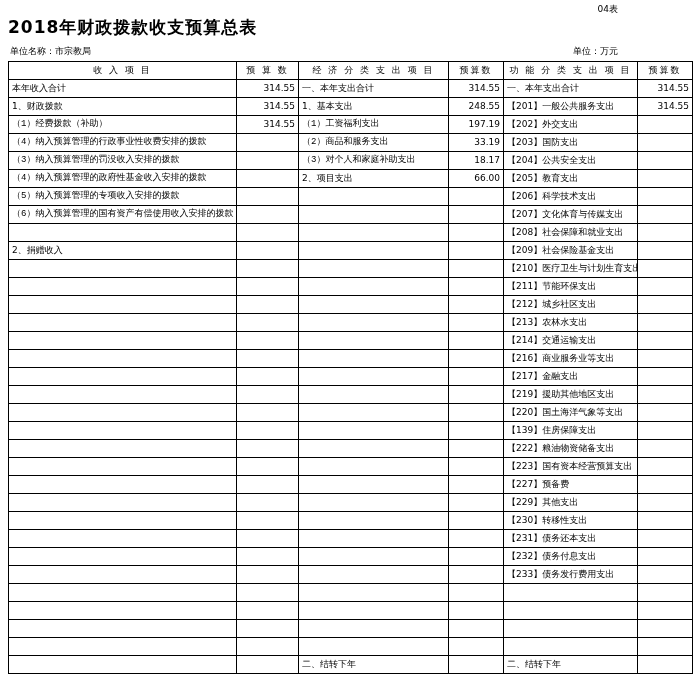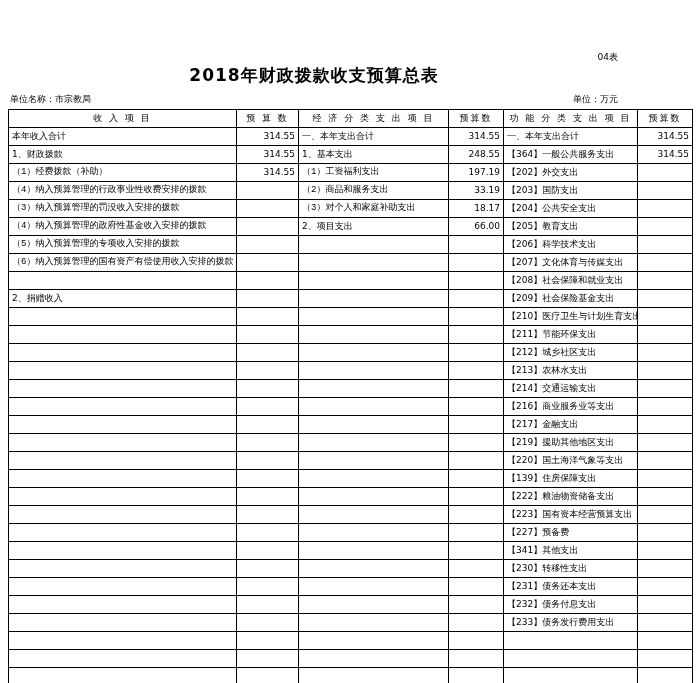--- a/index.html
+++ b/index.html
@@ -22,27 +22,26 @@
     box-sizing: border-box;
     padding: 0 8px;
   }
   .form-no {
     position: absolute;
     right: 10px;
     top: 3px;
     font-size: 9px;
   }
   .title {
-    text-align: center;
+    text-align: left;
     font-size: 17px;
     font-weight: bold;
     padding-top: 16px;
     padding-bottom: 6px;
     letter-spacing: 1px;
-    margin-top: 48px;
   }
   .meta-row {
     display: flex;
     justify-content: space-between;
     font-size: 9px;
     padding: 0 2px 3px 2px;
     gap: 45px;
   }
   table.main {
     border-collapse: collapse;
@@ -116,21 +115,21 @@
           <td class="lbl ind0">一、本年支出合计</td>
           <td class="num">314.55</td>
           <td class="lbl ind0">一、本年支出合计</td>
           <td class="num">314.55</td>
         </tr>
         <tr>
           <td class="lbl ind0">1、财政拨款</td>
           <td class="num">314.55</td>
           <td class="lbl ind0">1、基本支出</td>
           <td class="num">248.55</td>
-          <td class="lbl ind0">【364】一般公共服务支出</td>
+          <td class="lbl ind0">【201】一般公共服务支出</td>
           <td class="num">314.55</td>
         </tr>
         <tr>
           <td class="lbl ind1">（1）经费拨款（补助）</td>
           <td class="num">314.55</td>
           <td class="lbl ind1">（1）工资福利支出</td>
           <td class="num">197.19</td>
           <td class="lbl ind0">【202】外交支出</td>
           <td class="num"></td>
         </tr>
@@ -292,21 +291,21 @@
           <td class="lbl ind0"></td>
           <td class="num"></td>
           <td class="lbl ind0">【227】预备费</td>
           <td class="num"></td>
         </tr>
         <tr>
           <td class="lbl ind0"></td>
           <td class="num"></td>
           <td class="lbl ind0"></td>
           <td class="num"></td>
-          <td class="lbl ind0">【341】其他支出</td>
+          <td class="lbl ind0">【229】其他支出</td>
           <td class="num"></td>
         </tr>
         <tr>
           <td class="lbl ind0"></td>
           <td class="num"></td>
           <td class="lbl ind0"></td>
           <td class="num"></td>
           <td class="lbl ind0">【230】转移性支出</td>
           <td class="num"></td>
         </tr>

